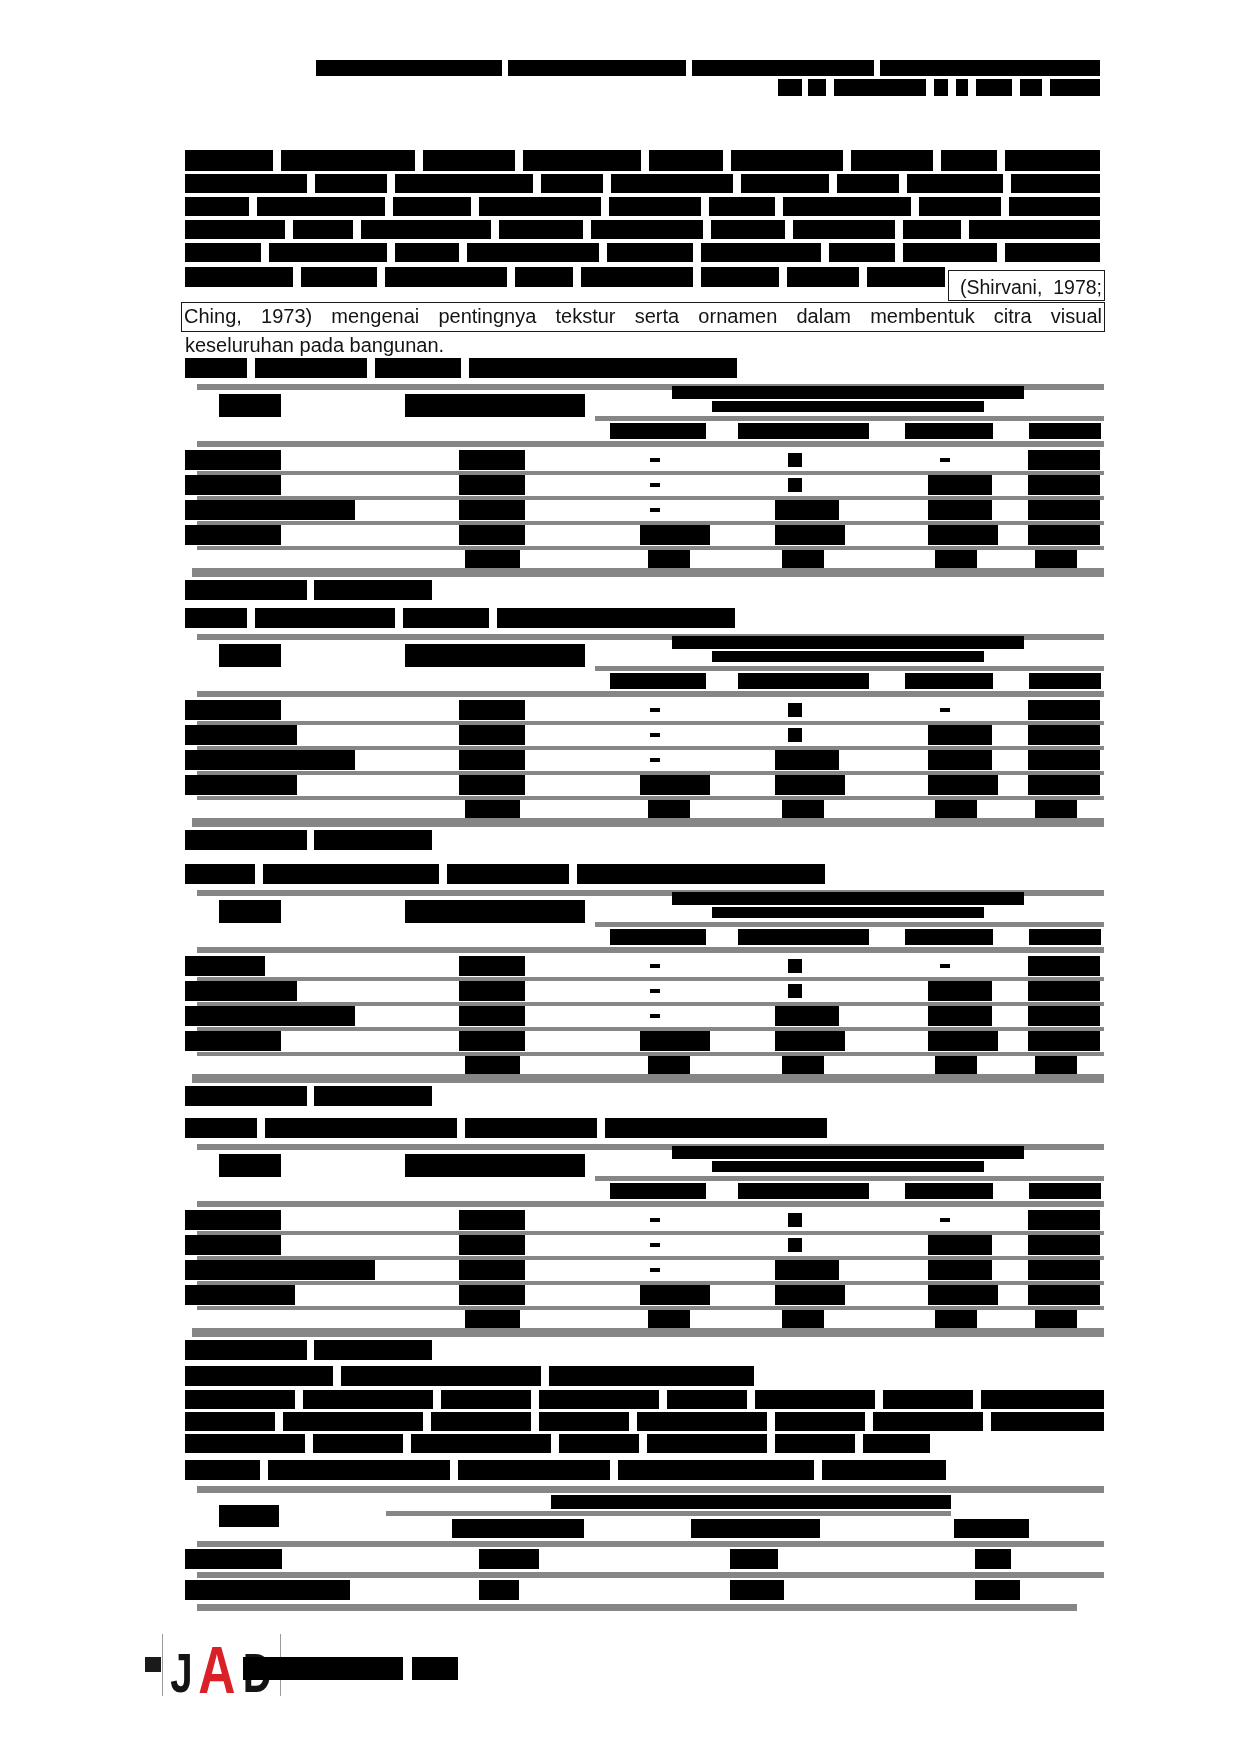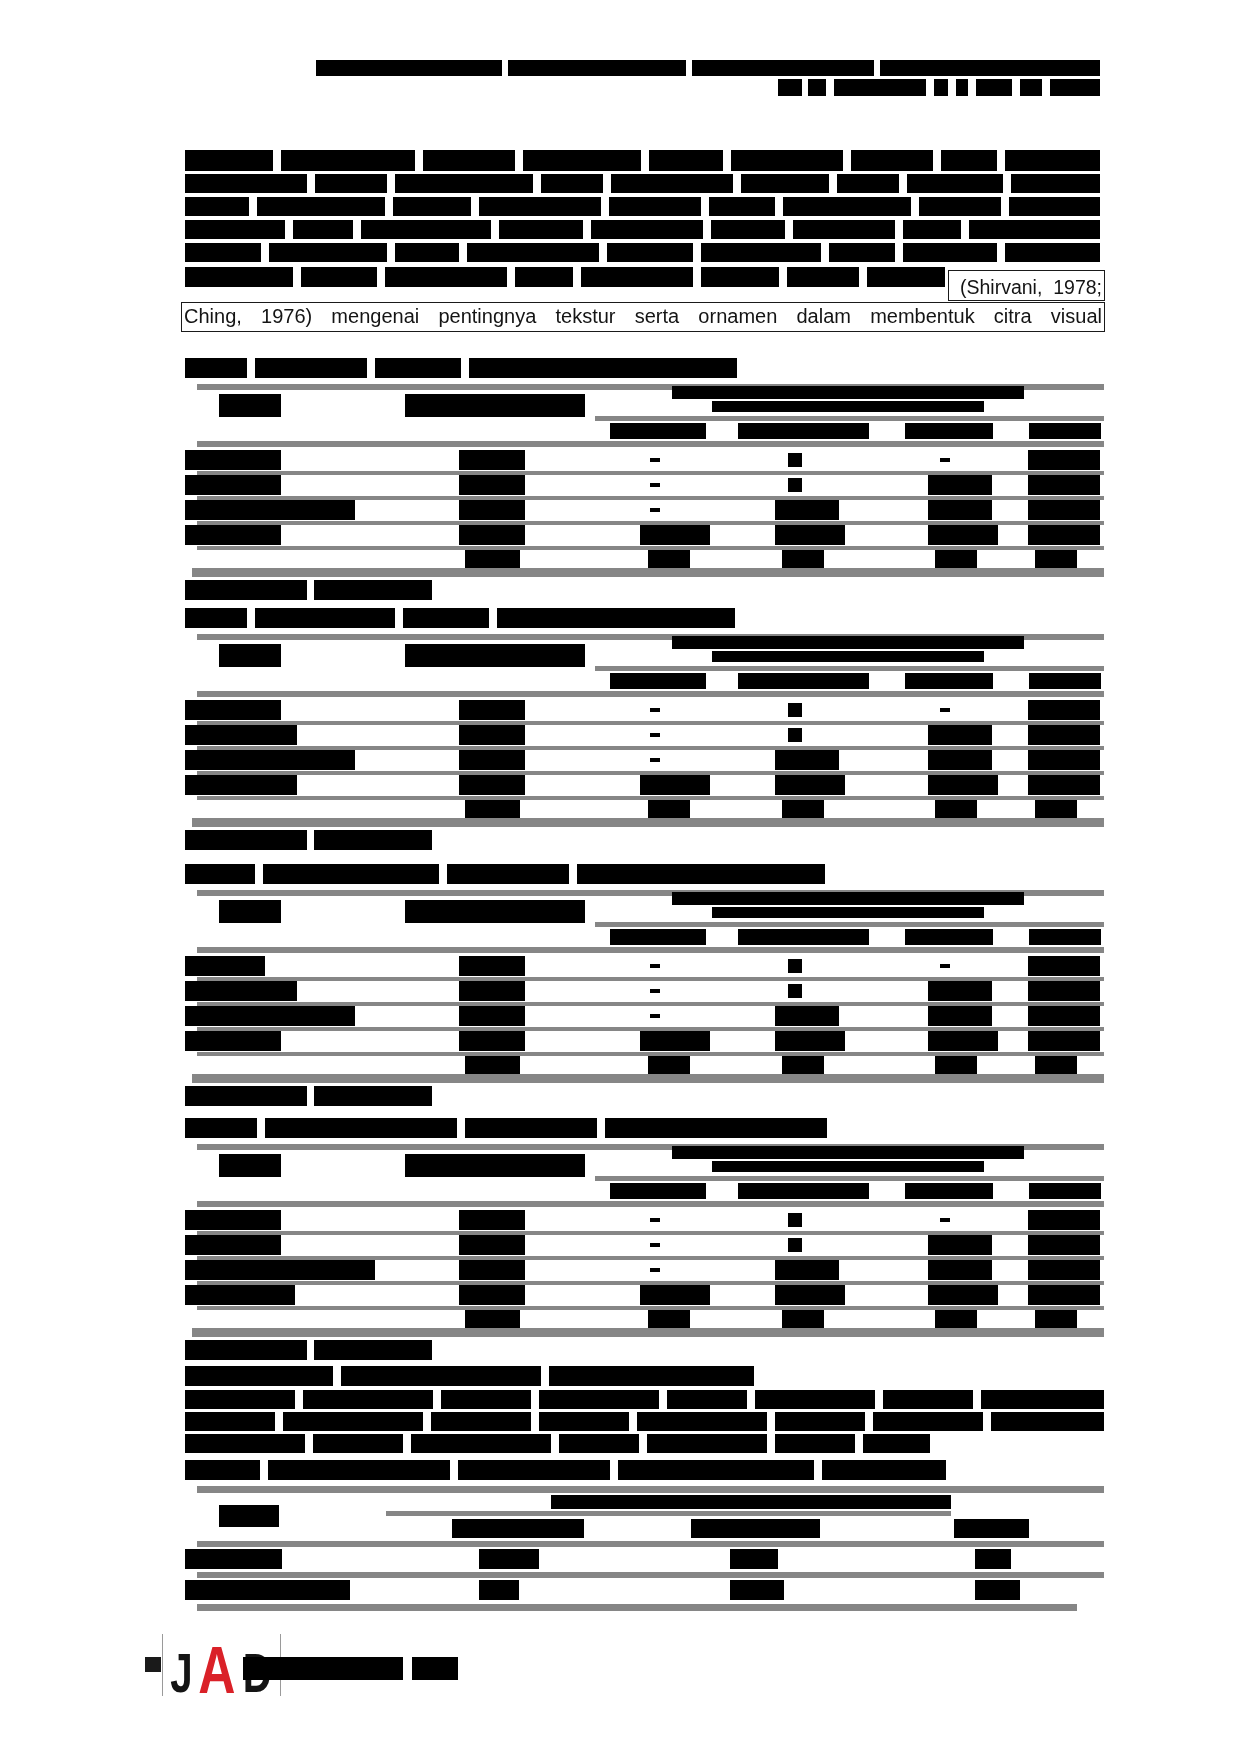--- a/index.html
+++ b/index.html
@@ -26,22 +26,23 @@
   .jad-d{margin-left:-4px;}
   .jad-a{font-size:66px;line-height:0.78;transform:scaleX(.78);z-index:1;position:relative;}
 </style>
 </head>
 <body>
 
 <div id="page">
 
   <div class="txt shirvani-box">(Shirvani,  1978;</div>
 
-  <div class="txt ching-box">Ching, 1976) mengenai pentingnya tekstur serta ornamen dalam membentuk citra visual</div>
-
+  <div class="txt ching-box">Ching, 1973) mengenai pentingnya tekstur serta ornamen dalam membentuk citra visual</div>
+
+  <div class="txt kes-line">keseluruhan pada bangunan.</div>
 
   <div class="jad-logo">
     <span class="jad-j">J</span>
     <span class="jad-a" id="jad-a" style="color: rgb(218, 33, 40);">A</span>
     <span class="jad-d">D</span>
   </div>
 
 <div class="abs" style="left: 316px; top: 60px; width: 186px; height: 16px; background: rgb(0, 0, 0);"></div>
     <div class="abs" style="left: 508px; top: 60px; width: 178px; height: 16px; background: rgb(0, 0, 0);"></div>
     <div class="abs" style="left: 692px; top: 60px; width: 182px; height: 16px; background: rgb(0, 0, 0);"></div>

